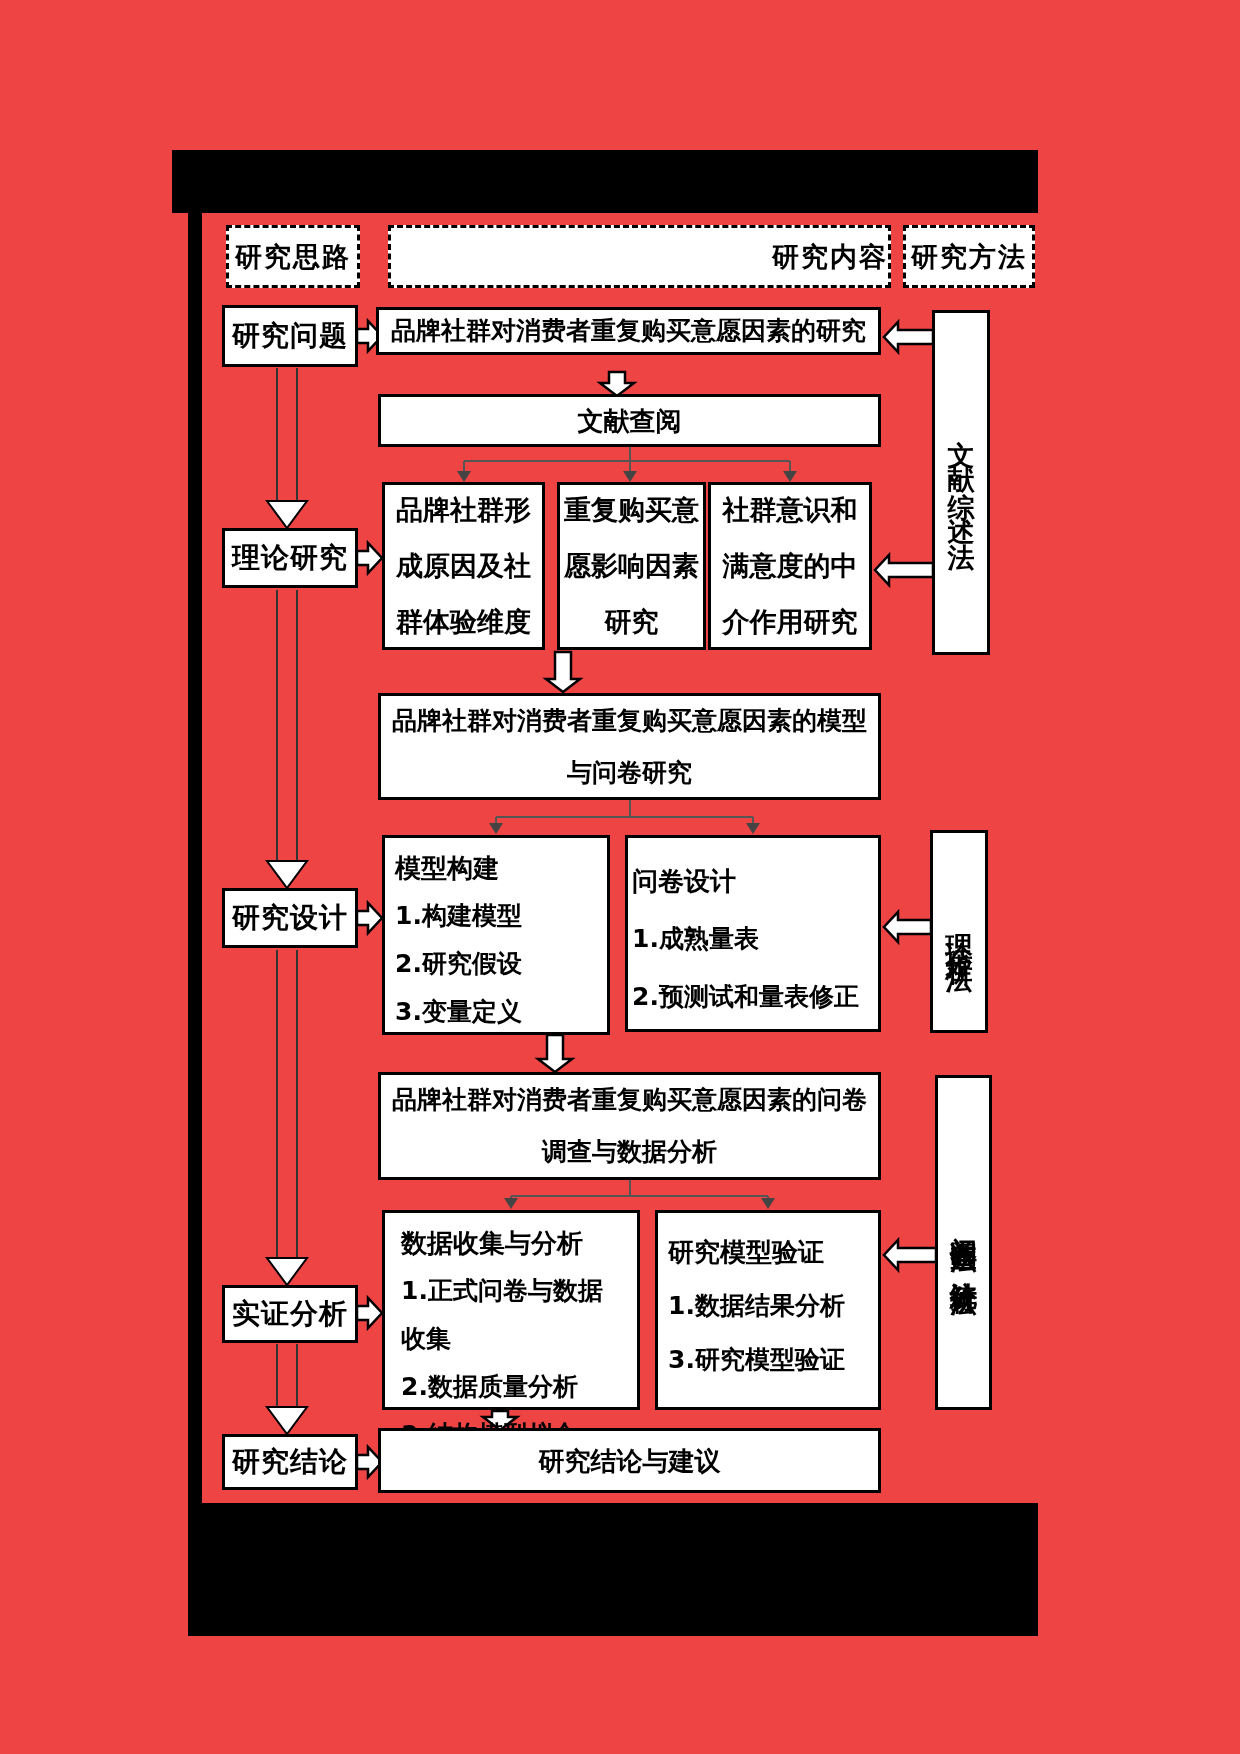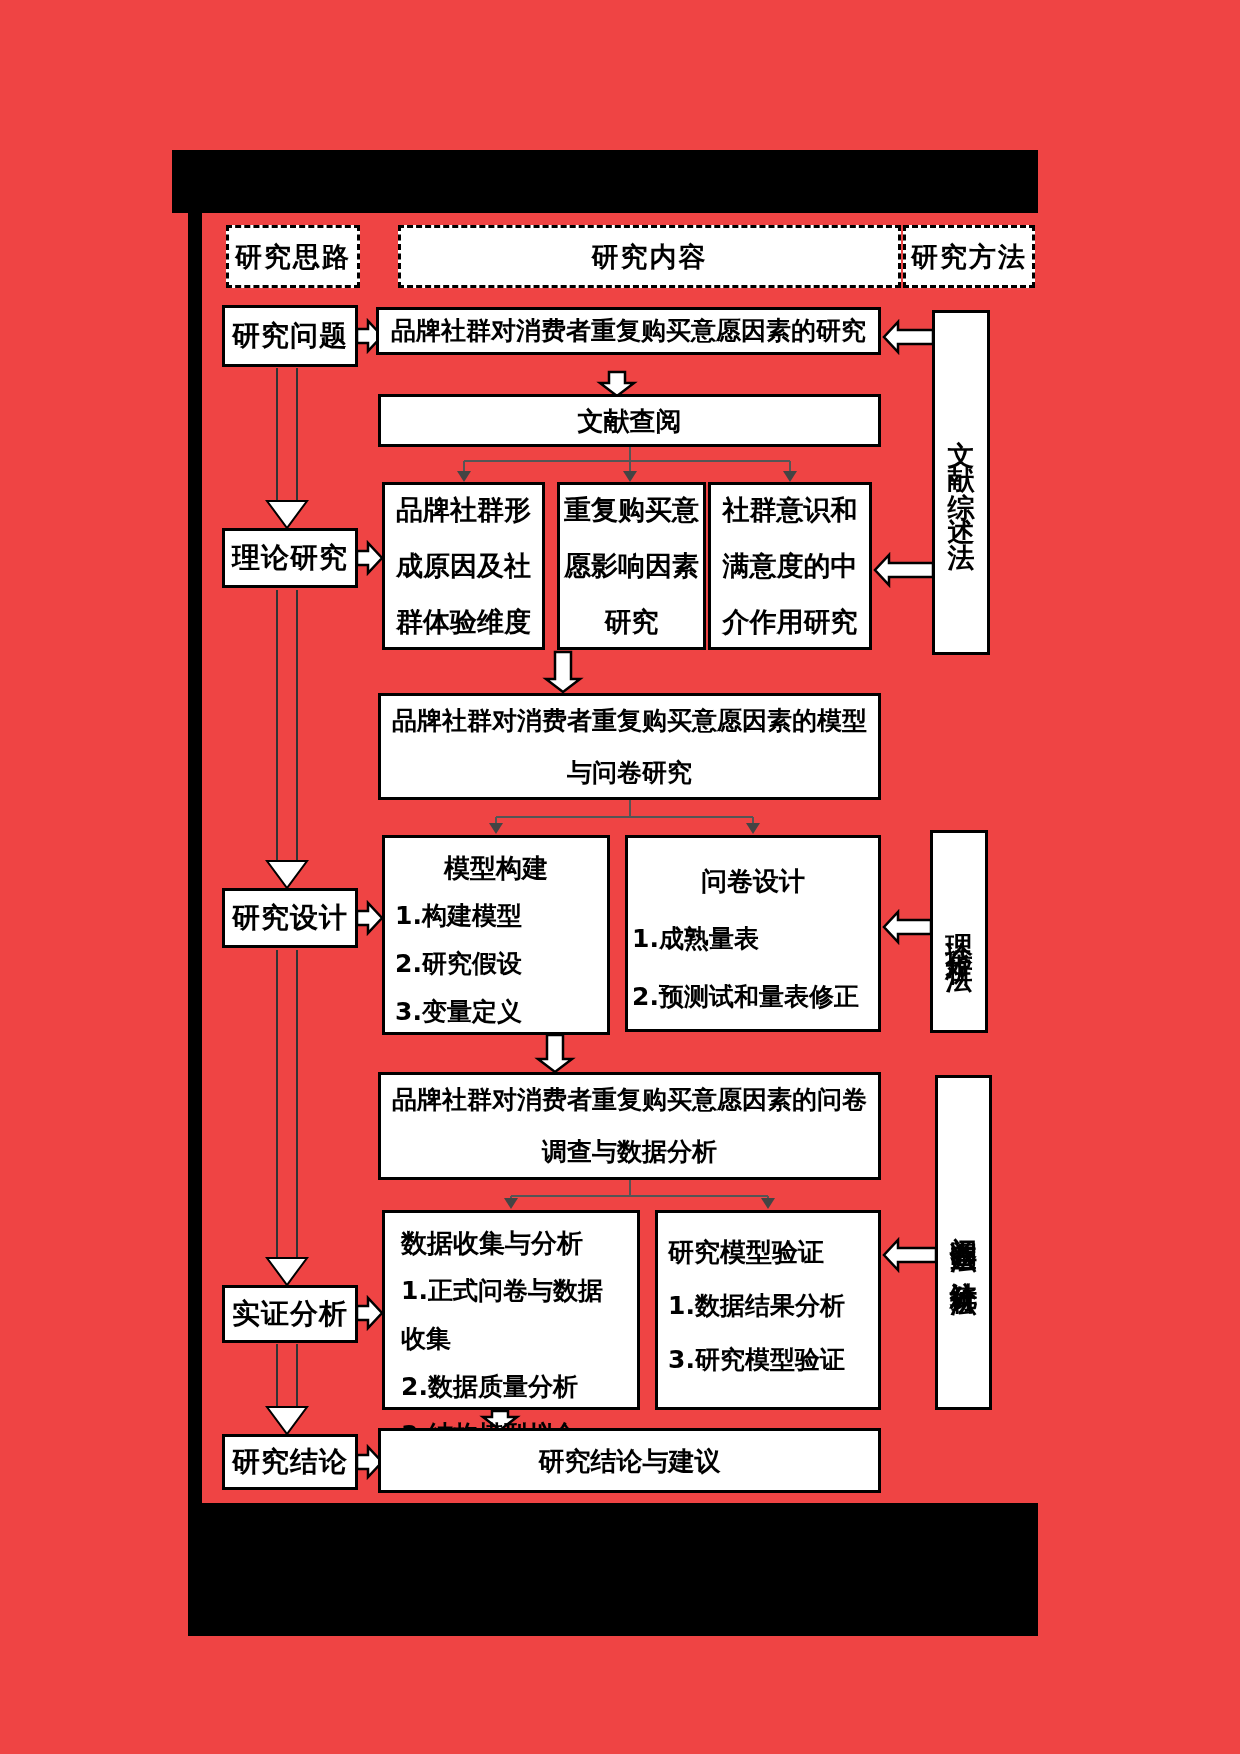--- a/index.html
+++ b/index.html
@@ -8,21 +8,21 @@
   .blk{position:absolute;background:#000;}
   #connectors{position:absolute;left:0;top:0;z-index:1;}
   .box{position:absolute;background:#fff;border:2px solid #000;box-sizing:border-box;
        display:flex;align-items:center;justify-content:center;text-align:center;z-index:2;}
   .dashed{border:3px dashed #000;font-size:27px;font-weight:bold;letter-spacing:2px;}
   .stage{border:3px solid #000;font-size:28px;font-weight:bold;letter-spacing:1px;}
   .wide{border:3px solid #000;font-size:25px;font-weight:bold;line-height:46px;padding:0 8px;}
   .tbox{border:3px solid #000;font-size:27px;font-weight:bold;line-height:56px;padding:0 2px;}
   .listbox{border:3px solid #000;display:block;text-align:left;font-weight:bold;}
   .listbox .t{font-size:26px;display:block;}
-  .listbox .t.center{text-align:center;}
+  .listbox .t.center{}
   .listbox ul{list-style:none;margin:0;padding:0;font-size:25px;}
   .vert{border:3px solid #000;font-size:27px;font-weight:bold;
         writing-mode:vertical-rl;text-orientation:upright;white-space:pre;}
 </style>
 </head>
 <body>
 
 <div id="canvas">
 
   <div class="blk" style="left:172px;top:150px;width:866px;height:63px;"></div>
@@ -86,21 +86,21 @@
     </g>
     <g fill="#444" stroke="none">
       <polygon points="504,1198 518,1198 511,1209"></polygon>
       <polygon points="761,1198 775,1198 768,1209"></polygon>
     </g>
   </svg>
 
   <div class="box dashed" style="left:226px;top:225px;width:134px;height:63px;">
       <span>研究思路</span>
     </div>
-  <div class="box dashed" style="left:398px;top:225px;width:503px;height:63px;">
+  <div class="box dashed" style="left:388px;top:225px;width:503px;height:63px;justify-content:flex-end;">
       <span>研究内容</span>
     </div>
   <div class="box dashed" style="left:903px;top:225px;width:132px;height:63px;">
       <span>研究方法</span>
     </div>
 
   <div class="box stage" style="left:222px;top:305px;width:136px;height:62px;">
       <span>研究问题</span>
     </div>
   <div class="box stage" style="left:222px;top:528px;width:136px;height:60px;">

